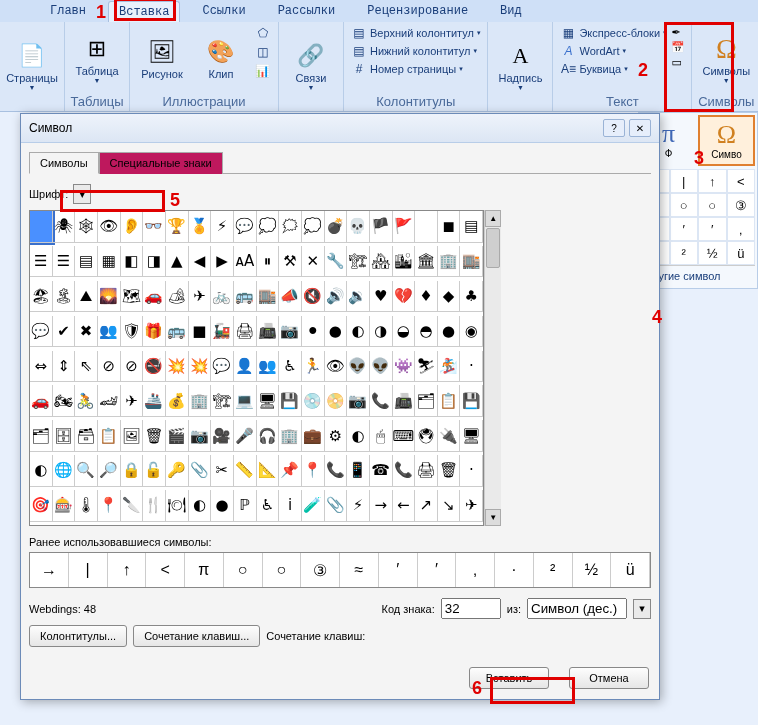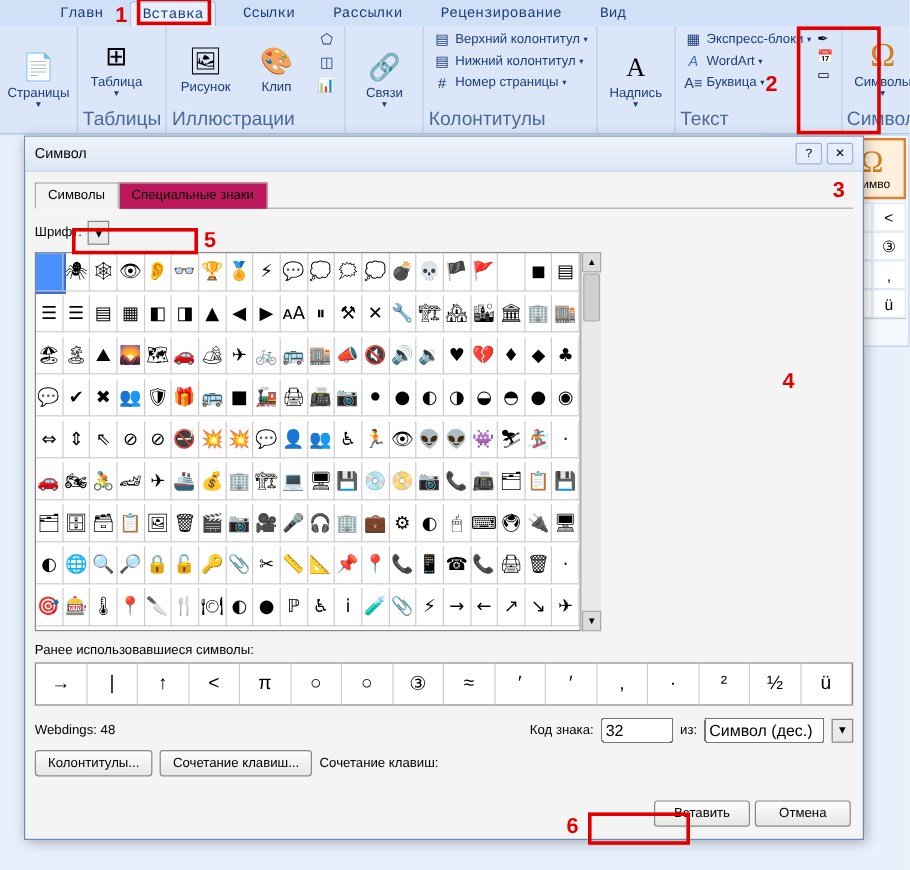--- a/index.html
+++ b/index.html
@@ -49,23 +49,23 @@
     flex-direction: column;
     justify-content: space-between;
     position: relative;
   }
   .rgroup-body {
     display: flex;
     gap: 3px;
     flex: 1;
   }
   .rgroup-label {
-    text-align: left;
+    text-align: center;
     color: #4a6a9a;
-    font-size: 16px;
+    font-size: 13px;
     padding: 2px 0;
   }
   .big-btn {
     display: flex;
     flex-direction: column;
     align-items: center;
     justify-content: center;
     width: 56px;
     padding: 2px;
     border: 1px solid transparent;
@@ -128,21 +128,21 @@
     color: #1a3e7a;
     border-top: 1px solid #ccc;
     white-space: nowrap;
   }
 
   
   .dialog {
     position: absolute;
     top: 113px;
     left: 20px;
-    width: 700px;
+    width: 640px;
     background: #f4f4f4;
     border: 1px solid #6c8bb8;
     box-shadow: 2px 2px 10px rgba(0,0,0,.3);
   }
   .dlg-title {
     background: linear-gradient(#eef3fb,#dce6f4);
     padding: 5px 8px;
     font-size: 12px;
     display: flex;
     justify-content: space-between;
@@ -233,21 +233,21 @@
     font-size: 11px;
     padding: 3px 10px;
     background: linear-gradient(#fdfdfd,#e6e6e6);
     border: 1px solid #888;
     border-radius: 3px;
     height: 22px;
   }
   .dlg-footer {
     display: flex;
     justify-content: flex-end;
-    gap: 4px;
+    gap: 20px;
     padding: 10px;
   }
   
   .callout {
     position: absolute;
     border: 3px solid #e00000;
     pointer-events: none;
   }
   .num {
     position: absolute;

